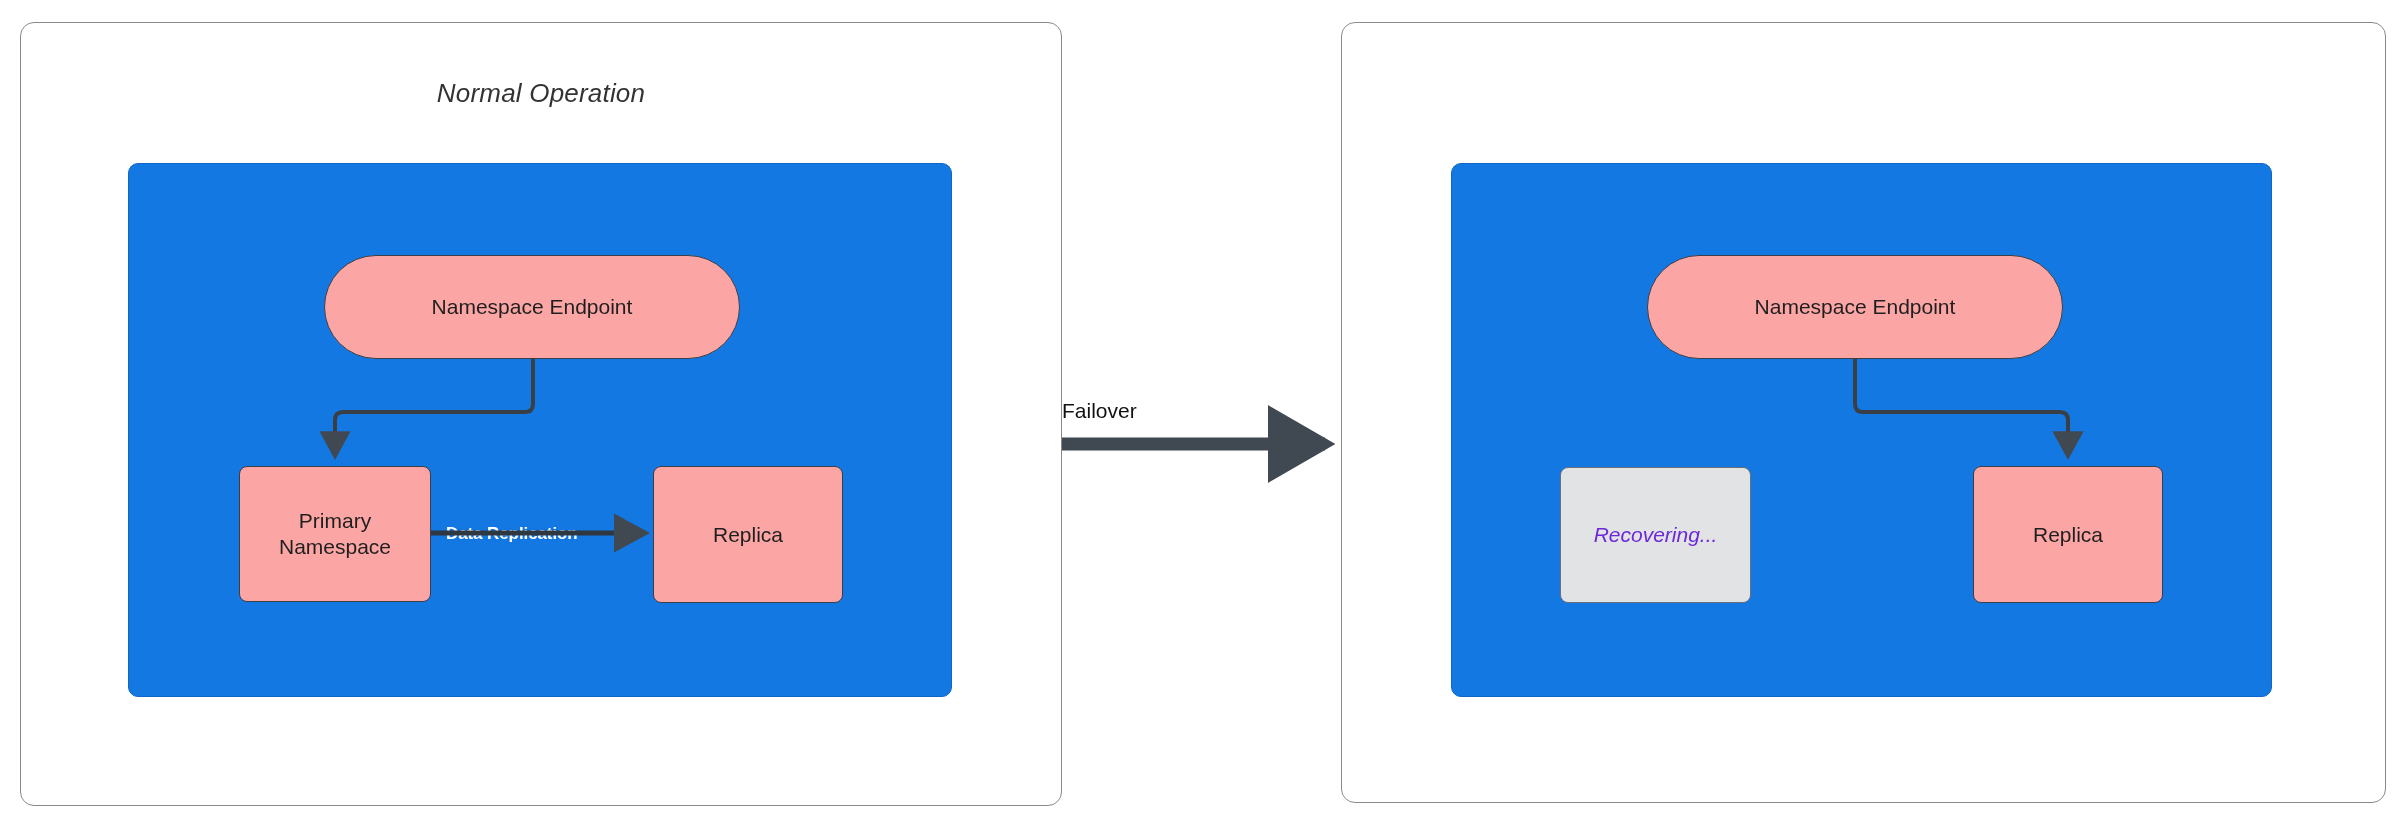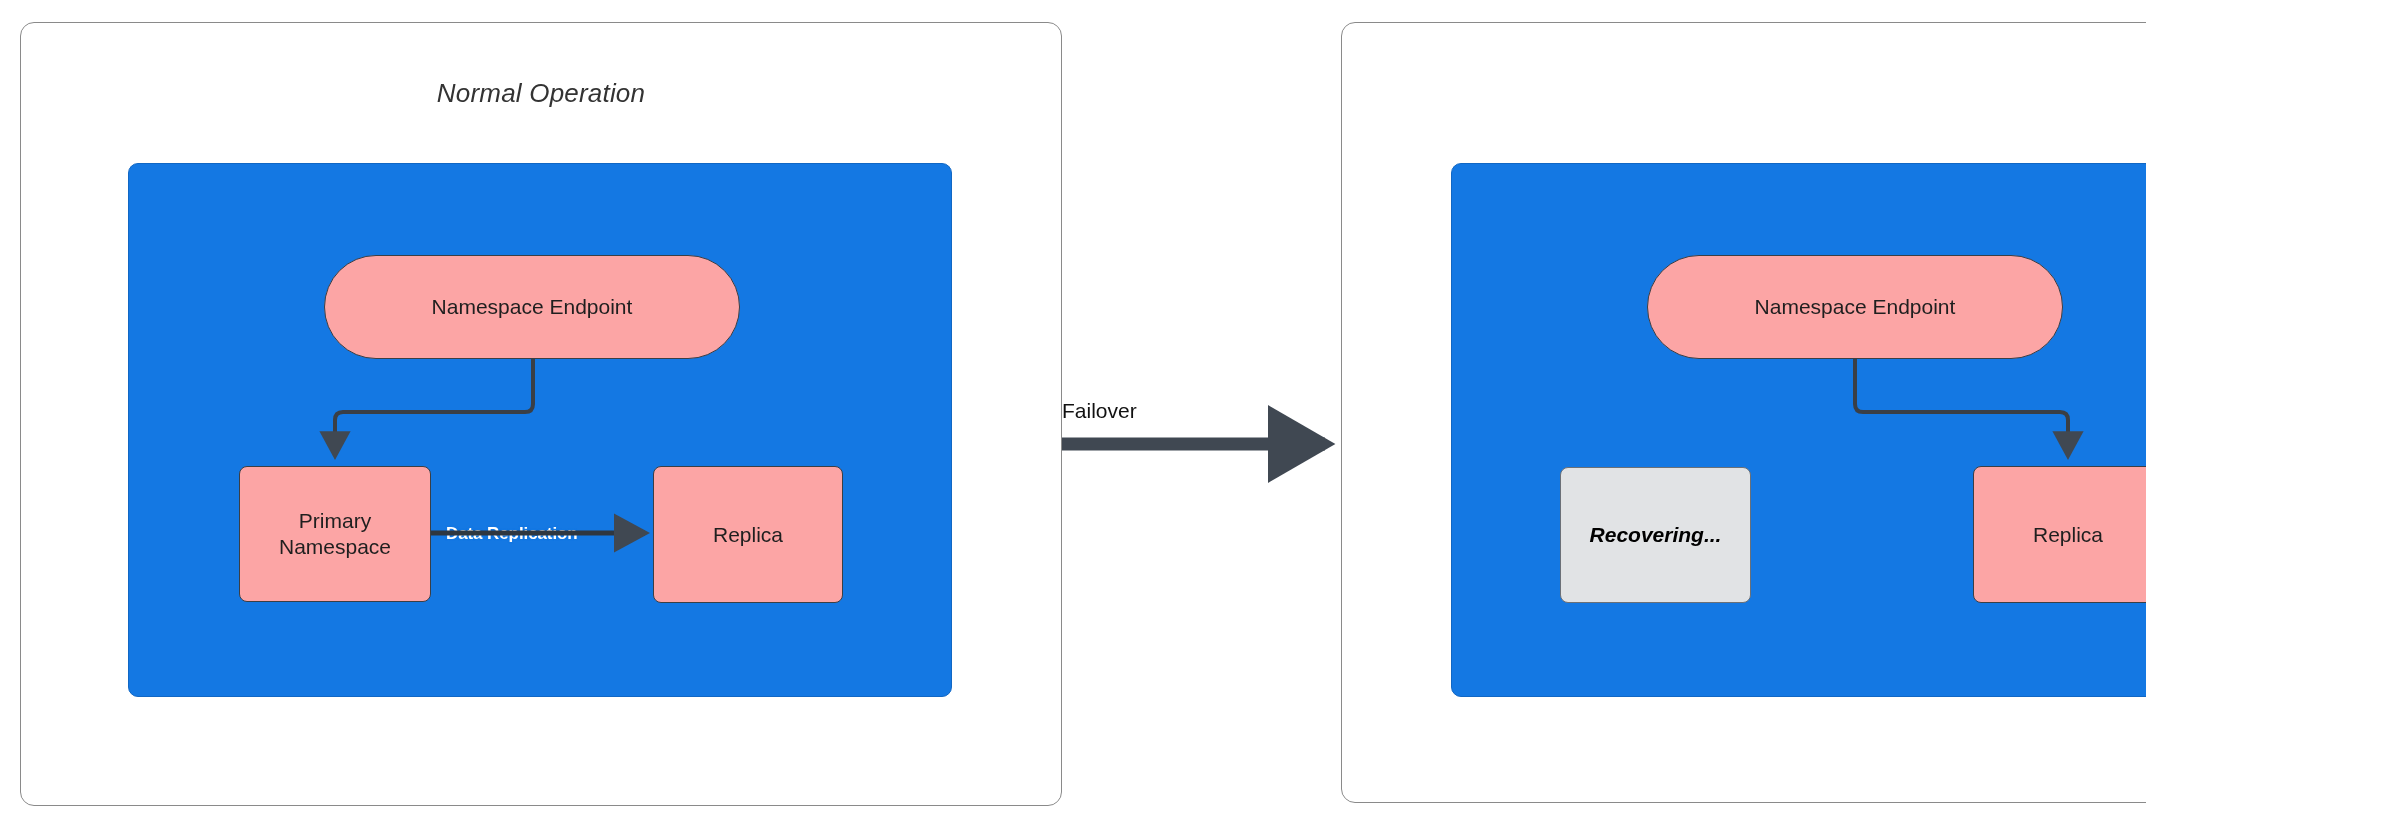--- a/index.html
+++ b/index.html
@@ -2,21 +2,21 @@
 <html><head>
 <meta charset="utf-8">
 <style>
   html, body {
     margin: 0;
     padding: 0;
     background: #ffffff;
   }
   #stage {
     position: relative;
-    width: 2146px;
+    width: 2407px;
     height: 828px;
     background: #ffffff;
     font-family: "Liberation Sans", sans-serif;
     overflow: hidden;
   }
 
   
   .panel {
     position: absolute;
     border: 1.6px solid #8a8a8a;
@@ -62,23 +62,22 @@
     text-align: center;
     color: #1f1f1f;
     font-size: 21px;
     line-height: 1.22;
     border-radius: 8px;
   }
   .node.pill { border-radius: 60px; font-size: 21px; }
   .node.dim {
     background: #e1e3e5;
     border-color: #6b7077;
-    color: #000000;
+    color: #6d28d9;
     font-style: italic;
-    font-weight: bold;
   }
 
   
   #pill-left      { left: 324px; top: 255px; width: 416px; height: 104px; }
   #node-primary   { left: 239px; top: 466px; width: 192px; height: 136px; }
   #node-replica-l { left: 653px; top: 466px; width: 190px; height: 137px; }
 
   
   #pill-right      { left: 1647px; top: 255px; width: 416px; height: 104px; }
   #node-recovering { left: 1560px; top: 467px; width: 191px; height: 136px; }

